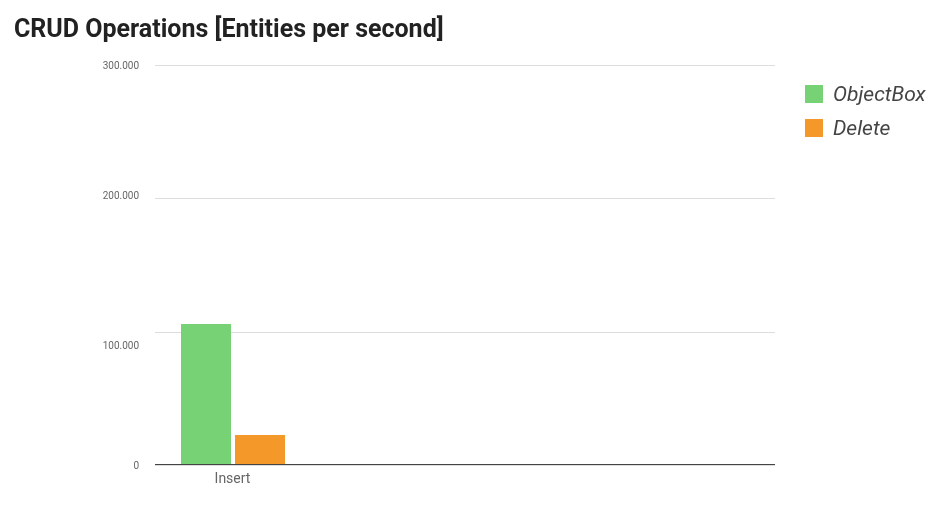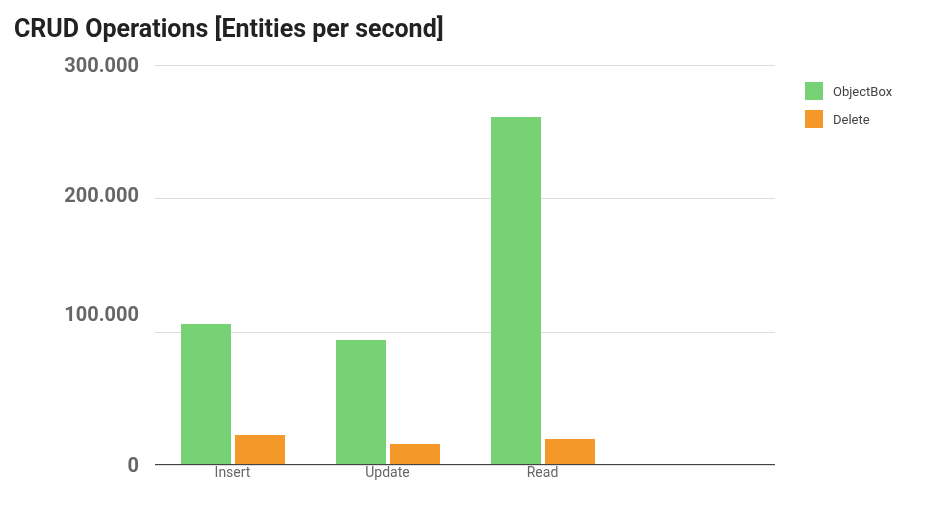--- a/index.html
+++ b/index.html
@@ -32,53 +32,53 @@
     position: absolute;
     left: 0;
     width: 100%;
     height: 0;
     border-top: 1px solid #ddd;
   }
   .ytick-label {
     position: absolute;
     right: 100%;
     padding-right: 16px;
-    font-size: 20px;
+    font-size: 10px;
     color: #666;
     transform: translateY(-50%);
     white-space: nowrap;
-    font-weight: bold;
   }
   .group {
     position: absolute;
     bottom: 0;
     height: 100%;
   }
   .bar {
     position: absolute;
     bottom: 0;
   }
   .bar-objectbox { background: #76d275; }
   .bar-sqlite { background: #f4982a; }
   .xtick-label {
     position: absolute;
     top: 100%;
-    padding-top: 0;
+    padding-top: 6px;
     font-size: 14px;
     color: #666;
     left: 50%;
     transform: translateX(-50%);
     white-space: nowrap;
   }
   .legend {
     position: absolute;
     left: 805px;
     top: 82px;
-    font-size: 13px;
+    font-size: 21px;
     color: #444;
+    font-style: italic;
   }
   .legend-item {
     display: flex;
     align-items: center;
     margin-bottom: 10px;
   }
   .swatch {
     width: 18px;
     height: 18px;
     margin-right: 10px;
@@ -86,39 +86,29 @@
 </style>
 </head>
 <body>
 
 <div class="title">CRUD Operations [Entities per second]</div>
 
 <div class="plot" id="plot">
     <div class="gridline" style="top: 400px;"></div>
     <div class="ytick-label" style="top: 400px;">0</div>
     <div class="gridline" style="top: 266.667px;"></div>
-    <div class="ytick-label" style="top: 249px;">100.000</div>
+    <div class="ytick-label" style="top: 280px;">100.000</div>
     <div class="gridline" style="top: 133.333px;"></div>
     <div class="ytick-label" style="top: 130px;">200.000</div>
     <div class="gridline" style="top: 0px;"></div>
     <div class="ytick-label" style="top: 0px;">300.000</div>
     <div class="group" style="left: 0px; width: 155px;">
       <div class="bar bar-objectbox" style="left: 25.5px; width: 50px; height: 140px; background: rgb(118, 210, 117);"></div>
       <div class="bar bar-sqlite" style="left: 79.5px; width: 50px; height: 29.3333px; background: rgb(244, 152, 42);"></div>
       <div class="xtick-label">Insert</div>
-    </div>
-    <div class="group" style="left: 155px; width: 155px;">
-      <div class="bar bar-objectbox" style="left: 25.5px; width: 50px; height: 124px; background: rgb(118, 210, 117);"></div>
-      <div class="bar bar-sqlite" style="left: 79.5px; width: 50px; height: 20px; background: rgb(244, 152, 42);"></div>
-      <div class="xtick-label">Update</div>
-    </div>
-    <div class="group" style="left: 310px; width: 155px;">
-      <div class="bar bar-objectbox" style="left: 25.5px; width: 50px; height: 346.667px; background: rgb(118, 210, 117);"></div>
-      <div class="bar bar-sqlite" style="left: 79.5px; width: 50px; height: 25.3333px; background: rgb(244, 152, 42);"></div>
-      <div class="xtick-label">Read</div>
     </div>
   </div>
 
 <div class="legend" id="legend">
     <div class="legend-item">
       <div class="swatch" style="background: rgb(118, 210, 117);"></div>
       <span>ObjectBox</span>
     </div>
     <div class="legend-item">
       <div class="swatch" style="background: rgb(244, 152, 42);"></div>

